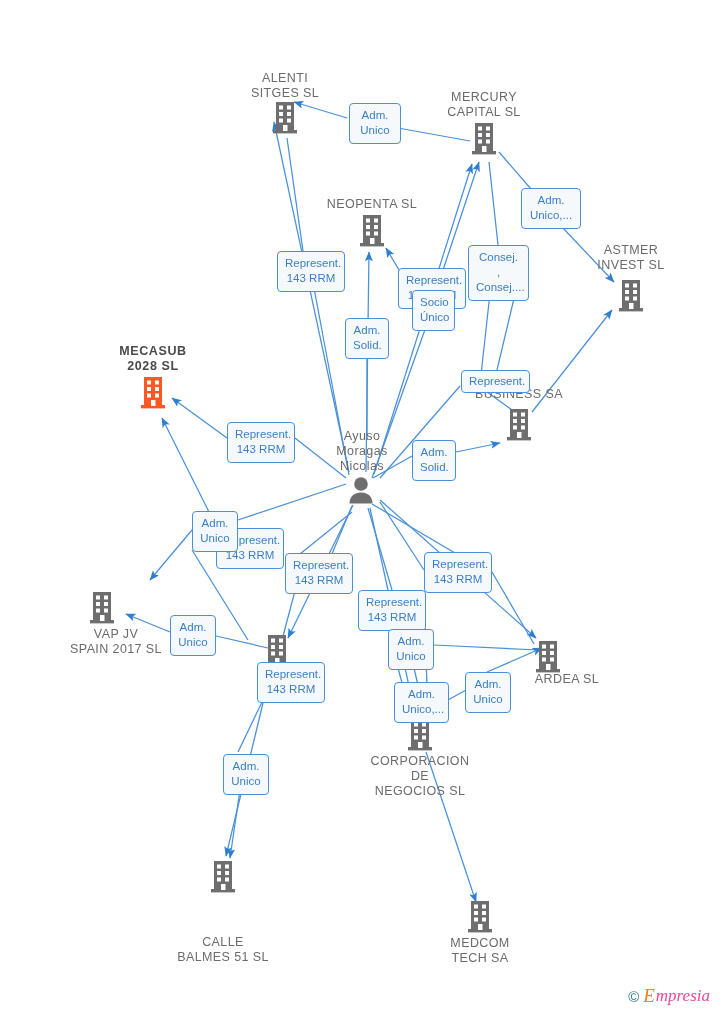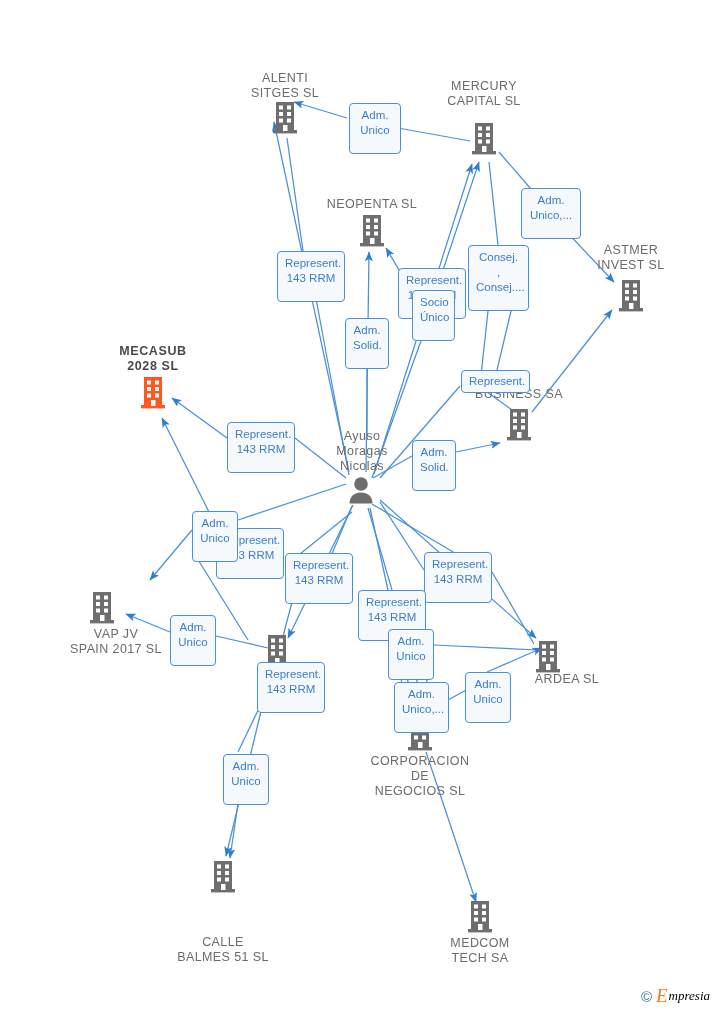--- a/index.html
+++ b/index.html
@@ -14,30 +14,30 @@
     color:#6b6b6b;font-size:12.5px;line-height:15px;letter-spacing:.4px;
     font-family:"Liberation Sans",sans-serif;white-space:pre-line;
   }
   .node.highlight .lbl{color:#4a4a4a;font-weight:bold;letter-spacing:.6px;}
   .lbl.below{top:36px;}
   .lbl.above{bottom:100%;}
 
   .rel{
     position:absolute;background:#f6f9fc;border:1.3px solid #4a90d9;border-radius:4px;
     color:#3a7fc4;font-size:11.5px;line-height:15px;text-align:center;
-    padding:4px 7px 15px 7px;white-space:pre-line;font-family:"Liberation Sans",sans-serif;
+    padding:4px 7px 5px 7px;white-space:pre-line;font-family:"Liberation Sans",sans-serif;
     box-sizing:border-box;
   }
 
   #watermark{position:absolute;right:10px;bottom:8px;display:flex;align-items:center;gap:4px;}
   #watermark .c{
     color:#2b7f8c;font-size:15px;font-family:"Liberation Sans",sans-serif;
   }
   #watermark .e{color:#f07d21;font-size:19px;font-family:"Liberation Serif",serif;font-style:italic;}
-  #watermark .rest{color:#000000;font-size:13px;font-family:"Liberation Serif",serif;font-style:italic;margin-left:-3px;}
+  #watermark .rest{color:#ec4899;font-size:17px;font-family:"Liberation Serif",serif;font-style:italic;margin-left:-3px;}
 </style>
 </head>
 <body>
 
 <div id="canvas">
 
   <svg id="edges" viewBox="0 0 728 1015">
     <defs>
       <marker id="ar" markerWidth="9" markerHeight="9" refX="7.5" refY="3.2" orient="auto" markerUnits="strokeWidth">
         <path d="M0,0 L8,3.2 L0,6.4 L1.8,3.2 z" fill="#2f7fd0"></path>
@@ -144,21 +144,21 @@
             <rect x="8" y="4.5" width="4" height="4"></rect>
             <rect x="16" y="4.5" width="4" height="4"></rect>
             <rect x="8" y="11" width="4" height="4"></rect>
             <rect x="16" y="11" width="4" height="4"></rect>
             <rect x="8" y="17.5" width="4" height="4"></rect>
             <rect x="16" y="17.5" width="4" height="4"></rect>
             <rect x="12" y="24" width="4.5" height="6"></rect>
           </g>
         </svg>
     </div>
-    <div class="lbl above" style="bottom:100%;margin-bottom:13px;">MERCURY
+    <div class="lbl above" style="bottom:100%;margin-bottom:2px;">MERCURY
 CAPITAL  SL</div>
   </div>
 
   <div class="node" style="left:358px;top:214px;">
     <div class="ico">
       <svg width="28" height="34" viewBox="0 0 28 34">
           <g fill="#6e6e6e">
             <rect x="5" y="1" width="18" height="29"></rect>
             <rect x="2" y="29" width="24" height="3.4"></rect>
           </g>

